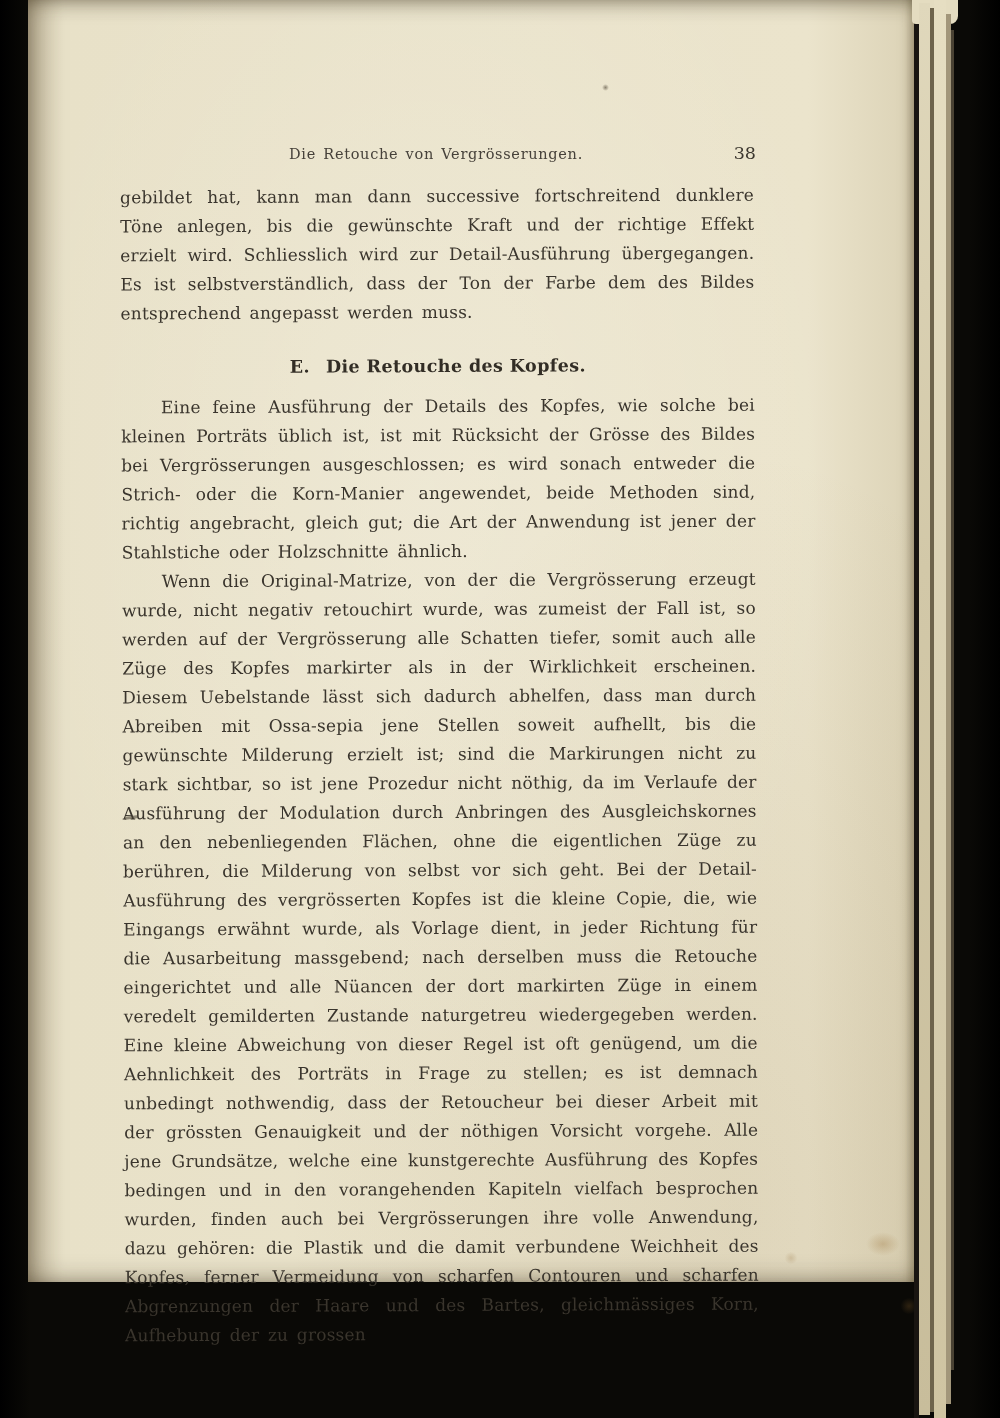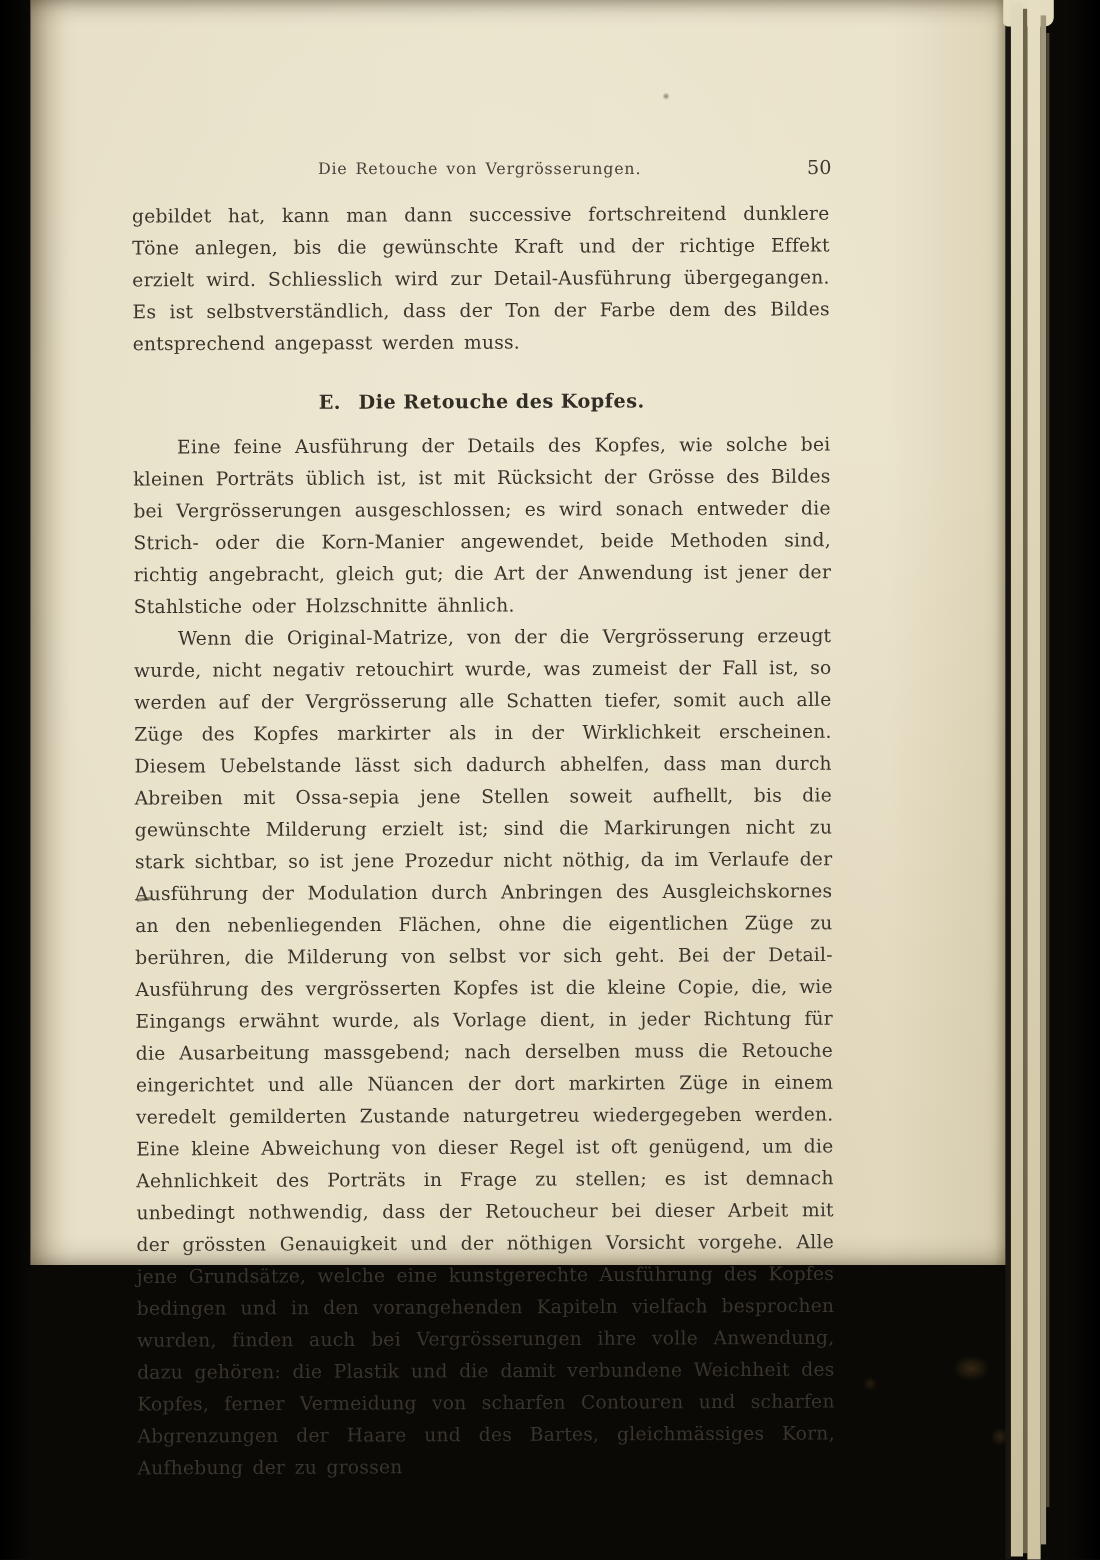--- a/index.html
+++ b/index.html
@@ -12,21 +12,21 @@
   .scan {
     position: relative;
     width: 1000px; height: 1418px;
     background: linear-gradient(90deg, #000 0, #0a0906 3%, #0a0906 97%, #000 100%);
     overflow: hidden;
   }
   
   .paper {
     position: absolute;
     left: 28px; top: 0;
-    width: 886px; height: 1150px;
+    width: 886px; height: 1282px;
     background:
       radial-gradient(ellipse at 45% 38%, rgba(255,255,252,0.20), rgba(0,0,0,0) 62%),
       radial-gradient(ellipse at 80% 95%, rgba(120,90,40,0.10), rgba(0,0,0,0) 45%),
       linear-gradient(90deg, #d9d0b5 0%, #e8e1c8 4%, #ebe4cc 88%, #ddd4b8 99%, #c9bf9f 100%),
       #e9e2c9;
     box-shadow:
       inset 22px 0 30px -16px rgba(55,40,15,0.50),
       inset -8px 0 16px -8px rgba(55,40,15,0.35),
       inset 0 14px 22px -14px rgba(40,30,10,0.45),
       inset 0 -16px 26px -16px rgba(40,30,10,0.35);
@@ -104,21 +104,21 @@
 </style>
 </head>
 <body>
 
 <div class="scan">
 
   <div class="paper">
 
     <div class="header">
       <span class="running-title">Die Retouche von Vergrösserungen.</span>
-      <span class="page-number">50</span>
+      <span class="page-number">38</span>
     </div>
 
     <div class="text-block">
       <p class="para">gebildet hat, kann man dann successive fortschreitend dunklere Töne anlegen, bis die gewünschte Kraft und der richtige Effekt erzielt wird. Schliesslich wird zur Detail-Ausführung übergegangen. Es ist selbstverständlich, dass der Ton der Farbe dem des Bildes entsprechend angepasst werden muss.</p>
 
       <h2 class="section-heading">
         <span class="hletter">E.</span><span>Die Retouche des Kopfes.</span>
       </h2>
 
       <p class="para indent">Eine feine Ausführung der Details des Kopfes, wie solche bei kleinen Porträts üblich ist, ist mit Rücksicht der Grösse des Bildes bei Vergrösserungen ausgeschlossen; es wird sonach entweder die Strich- oder die Korn-Manier angewendet, beide Methoden sind, richtig angebracht, gleich gut; die Art der Anwendung ist jener der Stahlstiche oder Holzschnitte ähnlich.</p>

